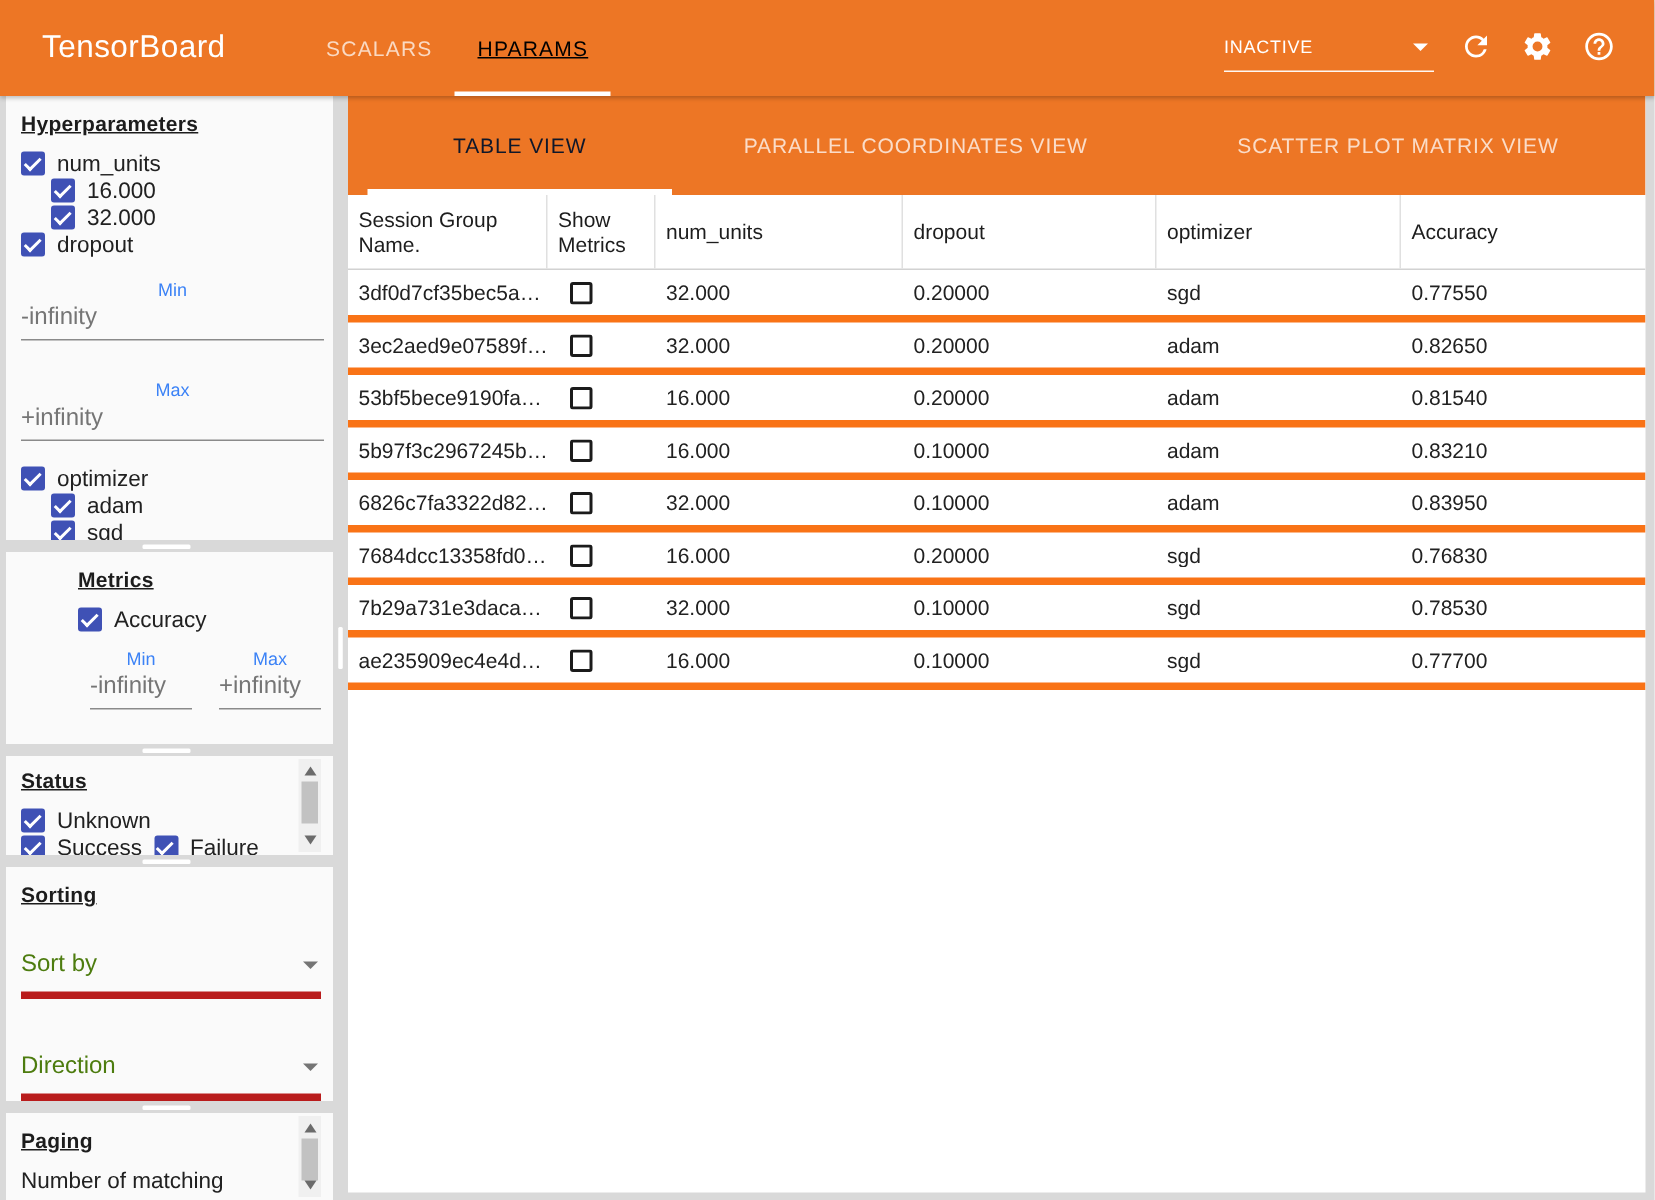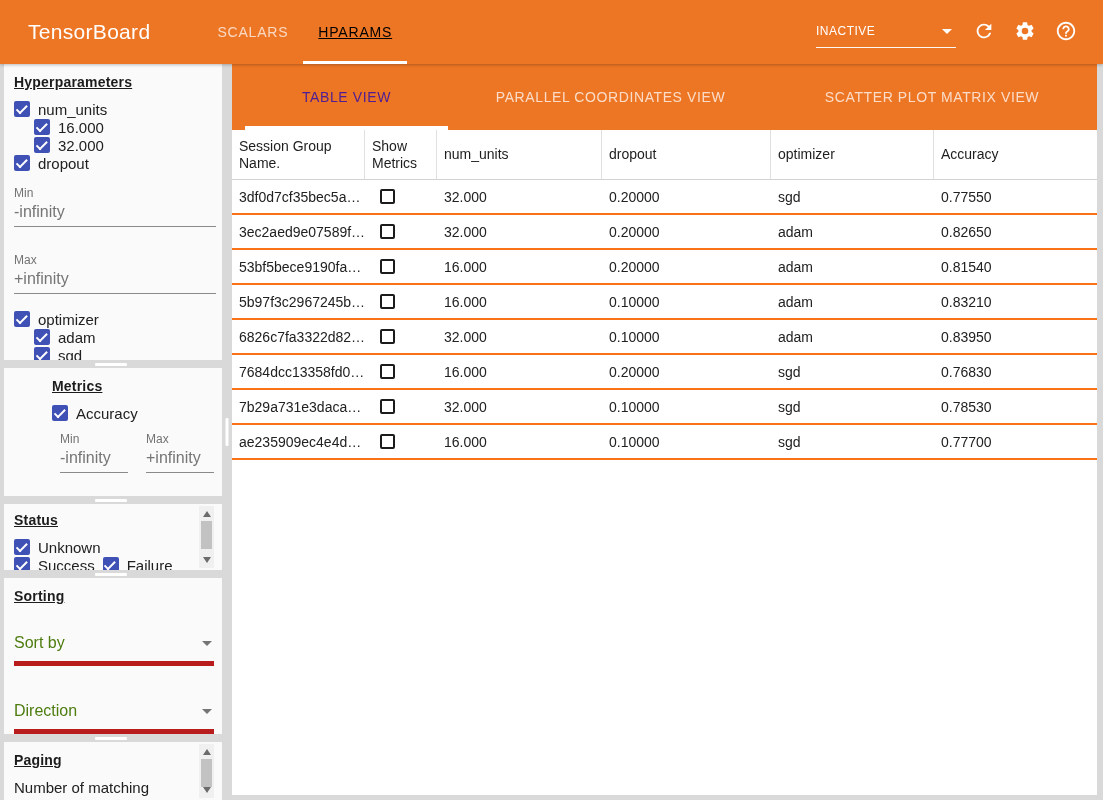--- a/index.html
+++ b/index.html
@@ -44,21 +44,21 @@
   .cb-row { display:flex; align-items:center; height:18px; cursor:pointer; }
   .cb-row .lbl { font-size:15px; color:#212121; margin-left:8px; white-space:nowrap; }
   .indent { margin-left:20px; }
   .cb { width:16px; height:16px; background:#3f51b5; border-radius:2px; flex:none; margin-left:4px;
         display:flex; align-items:center; justify-content:center; }
   .cb::after { content:""; width:9px; height:4px; border-left:2px solid #fff; border-bottom:2px solid #fff;
                transform:rotate(-45deg) translate(0px,-1px); }
 
   .field { margin-top:14px; width:202px; margin-left:4px; }
   .field + .field { margin-top:26px; }
-  .field .flabel { font-size:12px; color:#737373; }
+  .field .flabel { font-size:12px; color:#3b82f6;text-align:center; }
   .field .fvalue { font-size:16px; color:#757575; padding:3px 0 5px; border-bottom:1px solid #8a8a8a; cursor:text; }
   .opt-group { margin-top:16px; }
 
   .mm-row { display:flex; margin-left:12px; margin-top:10px; }
   .mm-row .field { width:78px; margin-top:0; margin-left:0; }
   .mm-row .field + .field { margin-left:18px; margin-top:0; }
 
   .status-wrap { display:flex; flex-wrap:wrap; width:176px; margin-top:4px; row-gap:0; }
   .status-wrap .cb-row { margin-right:4px; }
 
@@ -81,29 +81,29 @@
   .sb-thumb { width:11px; height:28px; background:#c2c2c2; cursor:pointer; }
   .sb-thumb.tall { height:42px; }
 
   
   .main { flex:1; background:#d9d9d9; position:relative; }
   .main-inner { position:absolute; left:0; top:0; right:6px; bottom:5px; background:#fff; overflow:hidden; }
   .view-tabs { height:66px; background:#ed7625; display:flex; padding-left:13px; }
   .vtab { height:100%; display:flex; align-items:center; justify-content:center; font-size:14px;
           font-weight:500; letter-spacing:.6px; color:rgba(255,255,255,.75); position:relative; cursor:pointer; }
   .vtab.w1 { width:203px; } .vtab.w2 { width:325px; } .vtab.w3 { width:318px; }
-  .vtab.active { color:#4c1d95; }
+  .vtab.active { color:#0f172a; }
   .vtab.active::after { content:""; position:absolute; left:0; right:0; bottom:0; height:4px; background:#fff; }
 
   .grid-cols { display:grid; grid-template-columns:133px 72px 165px 169px 163px 1fr; }
   .thead { height:50px; border-bottom:1px solid #d2d2d2; }
   .th { padding-left:7px; padding-right:6px; font-size:14px; color:#1d1d1d; line-height:17px;
         border-right:1px solid #e0e0e0; display:flex; align-items:center; }
   .th:last-child { border-right:none; }
-  .trow { height:35px; border-bottom:2px solid #f97316; align-items:center; }
+  .trow { height:35px; border-bottom:5px solid #f97316; align-items:center; }
   .td { padding-left:7px; font-size:14px; color:#212121; white-space:nowrap; overflow:hidden; }
   .cbcell { padding-left:15px; }
   .row-cb { display:block; width:15px; height:15px; border:2px solid #1b1b1b; border-radius:2px;
             background:#fff; cursor:pointer; }
 </style>
 </head>
 <body>
 
 <div class="toolbar">
   <div class="logo">TensorBoard</div>

